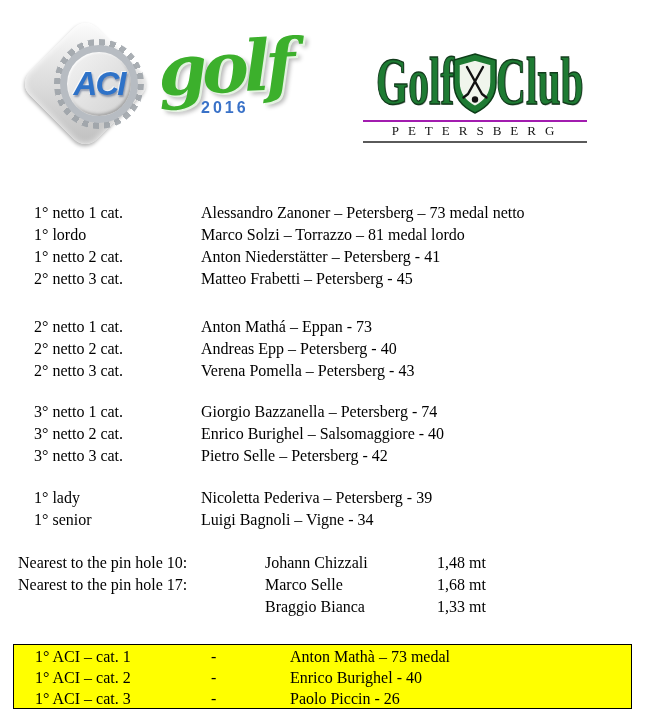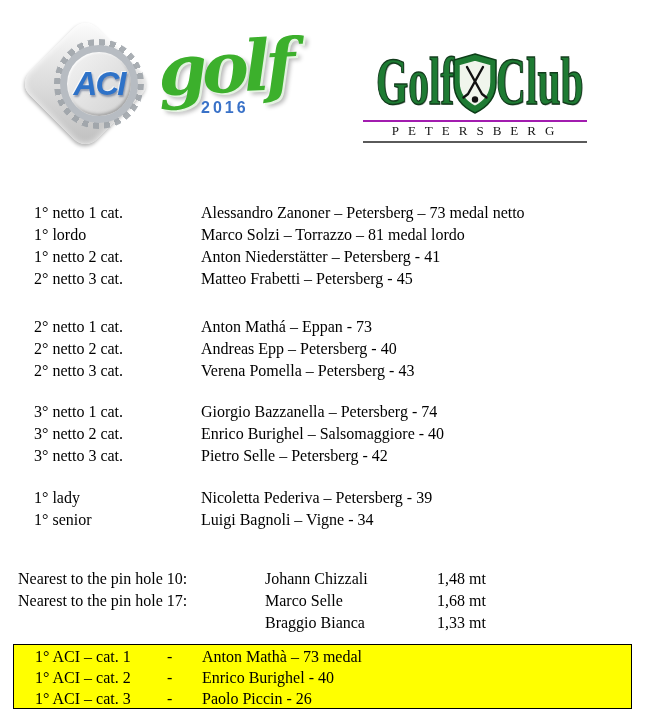--- a/index.html
+++ b/index.html
@@ -81,21 +81,21 @@
 
   .nearest .label{width:247px;flex:none;}
   .nearest .name{width:172px;flex:none;}
 
   
   .aci-box{
     position:absolute;left:13px;top:644px;width:612px;height:62px;
     background:#ffff00;border:1px solid #000000;
     padding:1px 0 0 5px;
   }
-  .aci-box .row{line-height:21px;}
+  .aci-box .row{line-height:21px;gap:44px;}
   .aci-box .cat{width:132px;}
   .aci-box .sep{width:35px;flex:none;}
 </style>
 </head>
 <body>
 
 <div class="header">
 
   <div>
     <div class="aci-diamond"></div>
@@ -175,21 +175,21 @@
   <div class="row">
     <span class="cat">1° lady</span>
     <span class="res">Nicoletta Pederiva – Petersberg - 39</span>
   </div>
   <div class="row">
     <span class="cat">1° senior</span>
     <span class="res">Luigi Bagnoli – Vigne - 34</span>
   </div>
 </section>
 
-<section class="block nearest" style="top:568px">
+<section class="block nearest" style="top:552px">
   <div class="row">
     <span class="label">Nearest to the pin hole 10:</span>
     <span class="name">Johann Chizzali</span>
     <span class="dist">1,48 mt</span>
   </div>
   <div class="row">
     <span class="label">Nearest to the pin hole 17:</span>
     <span class="name">Marco Selle</span>
     <span class="dist">1,68 mt</span>
   </div>

